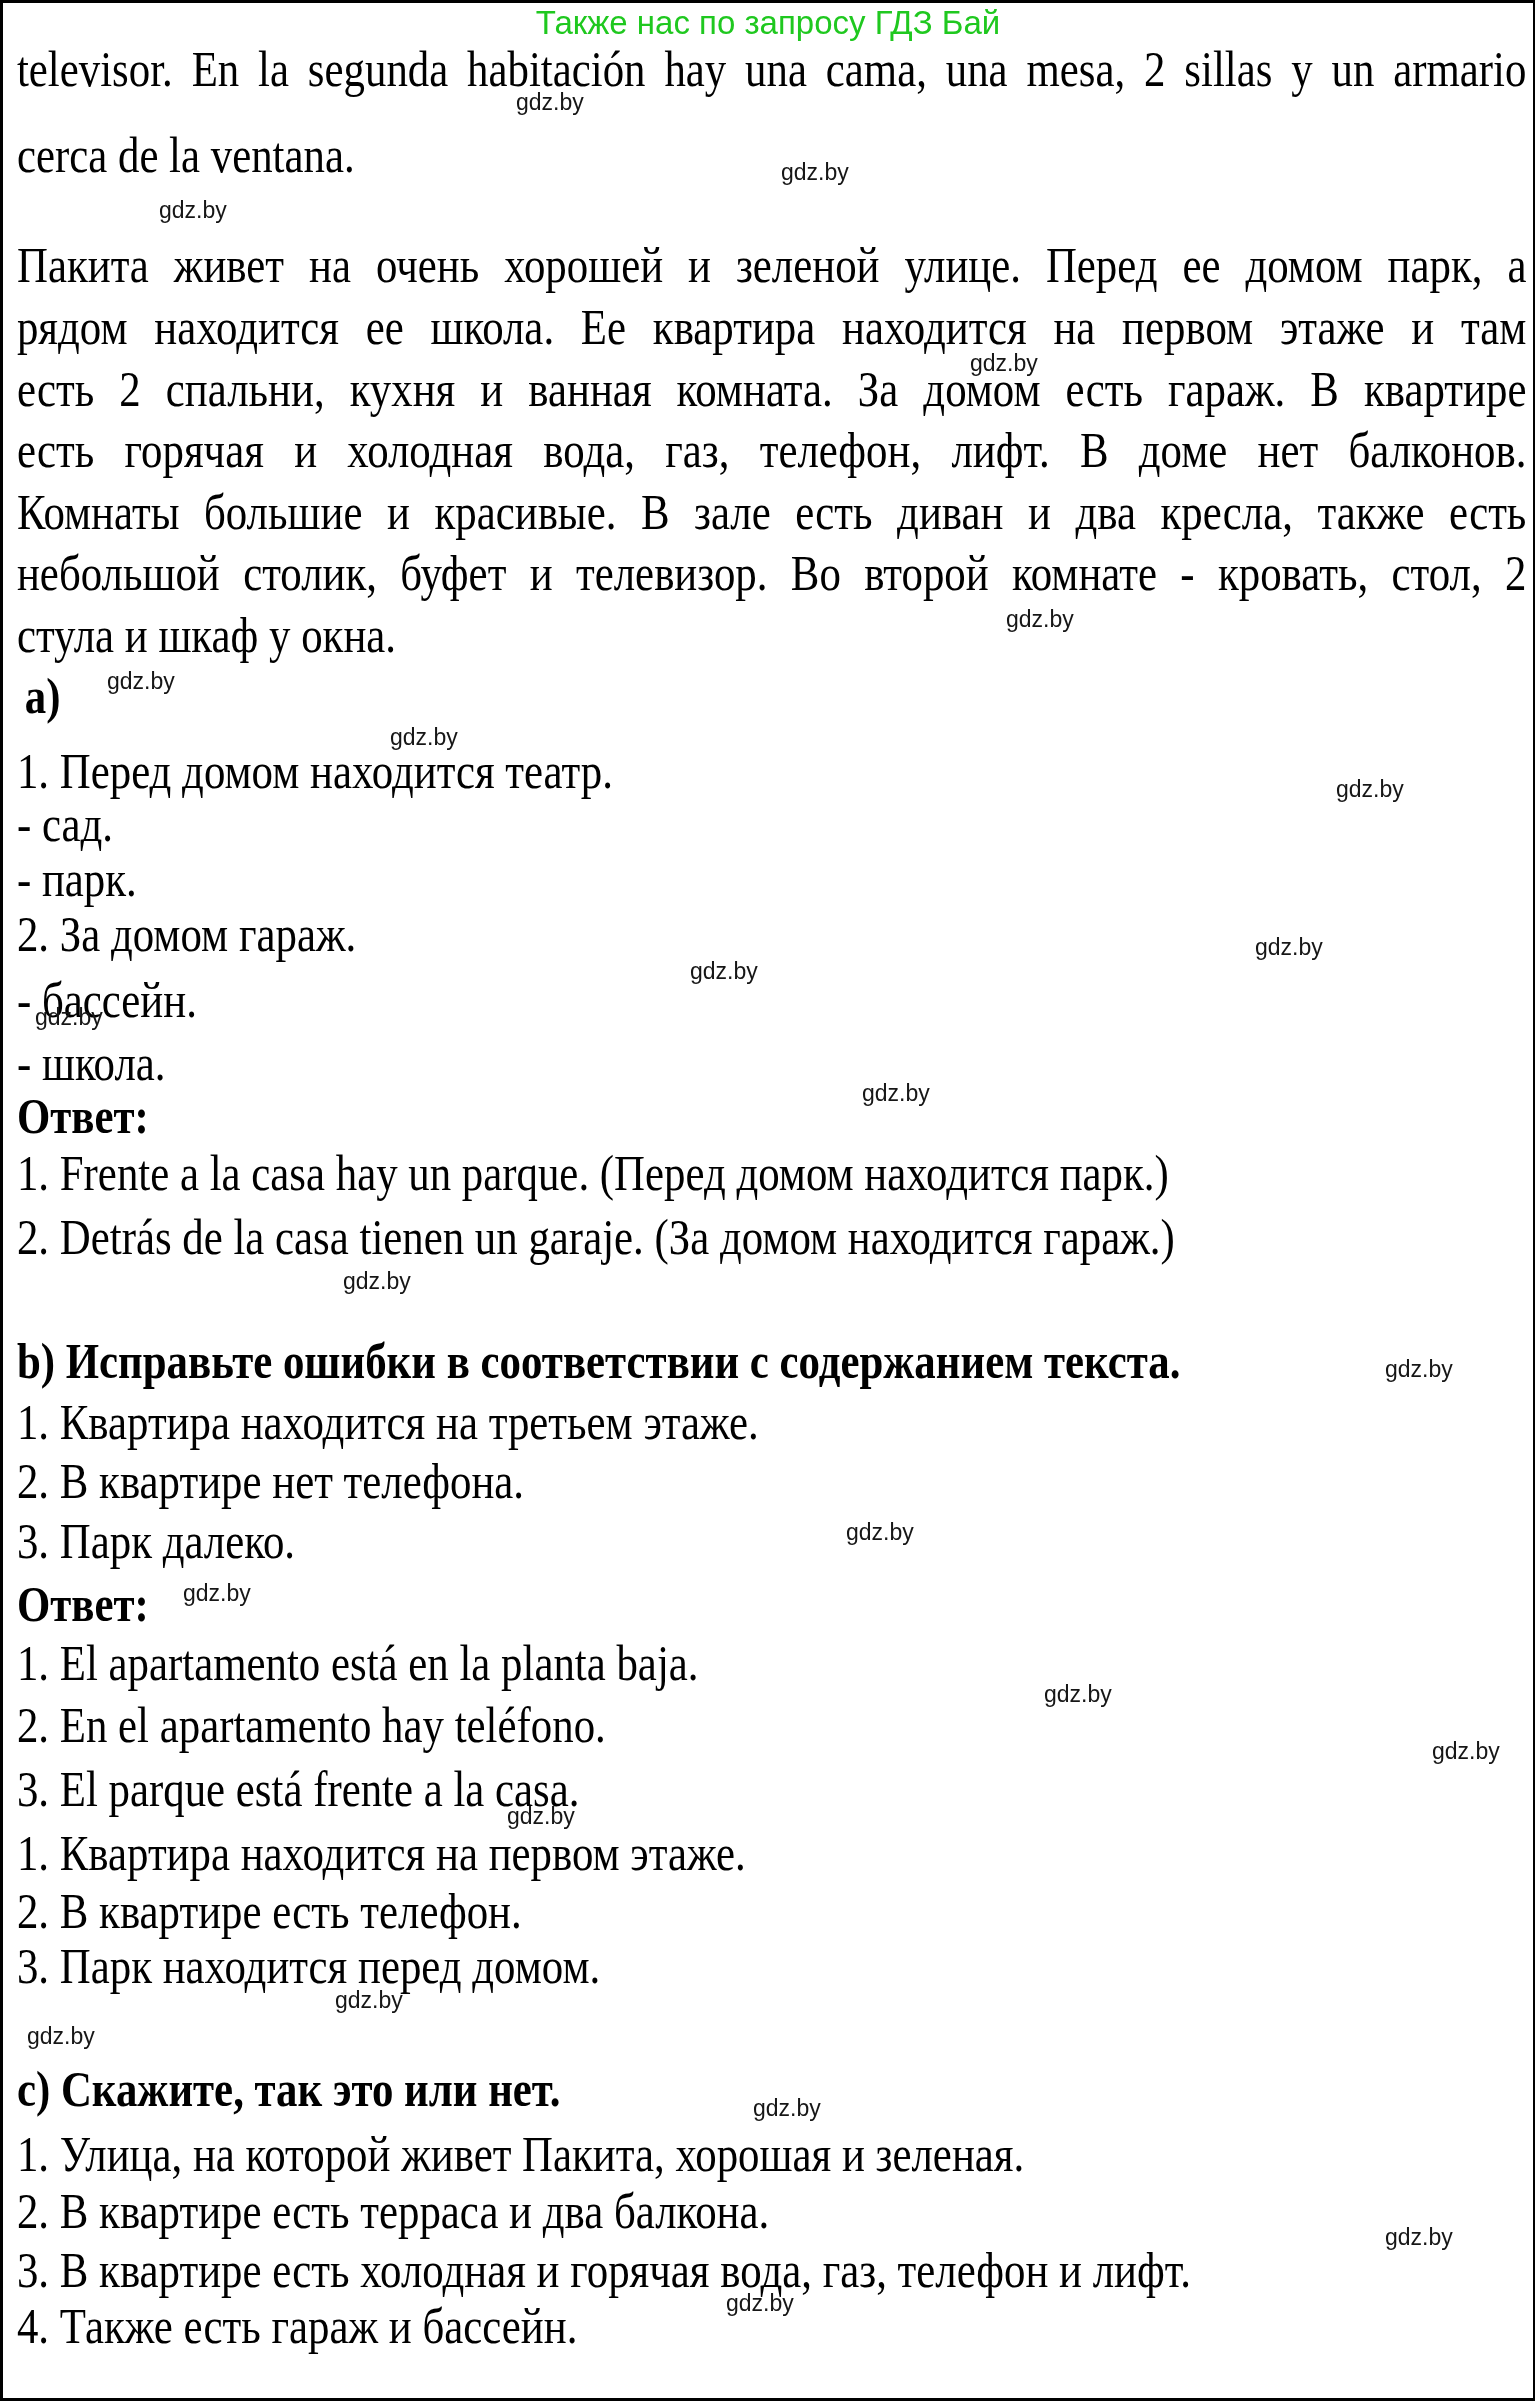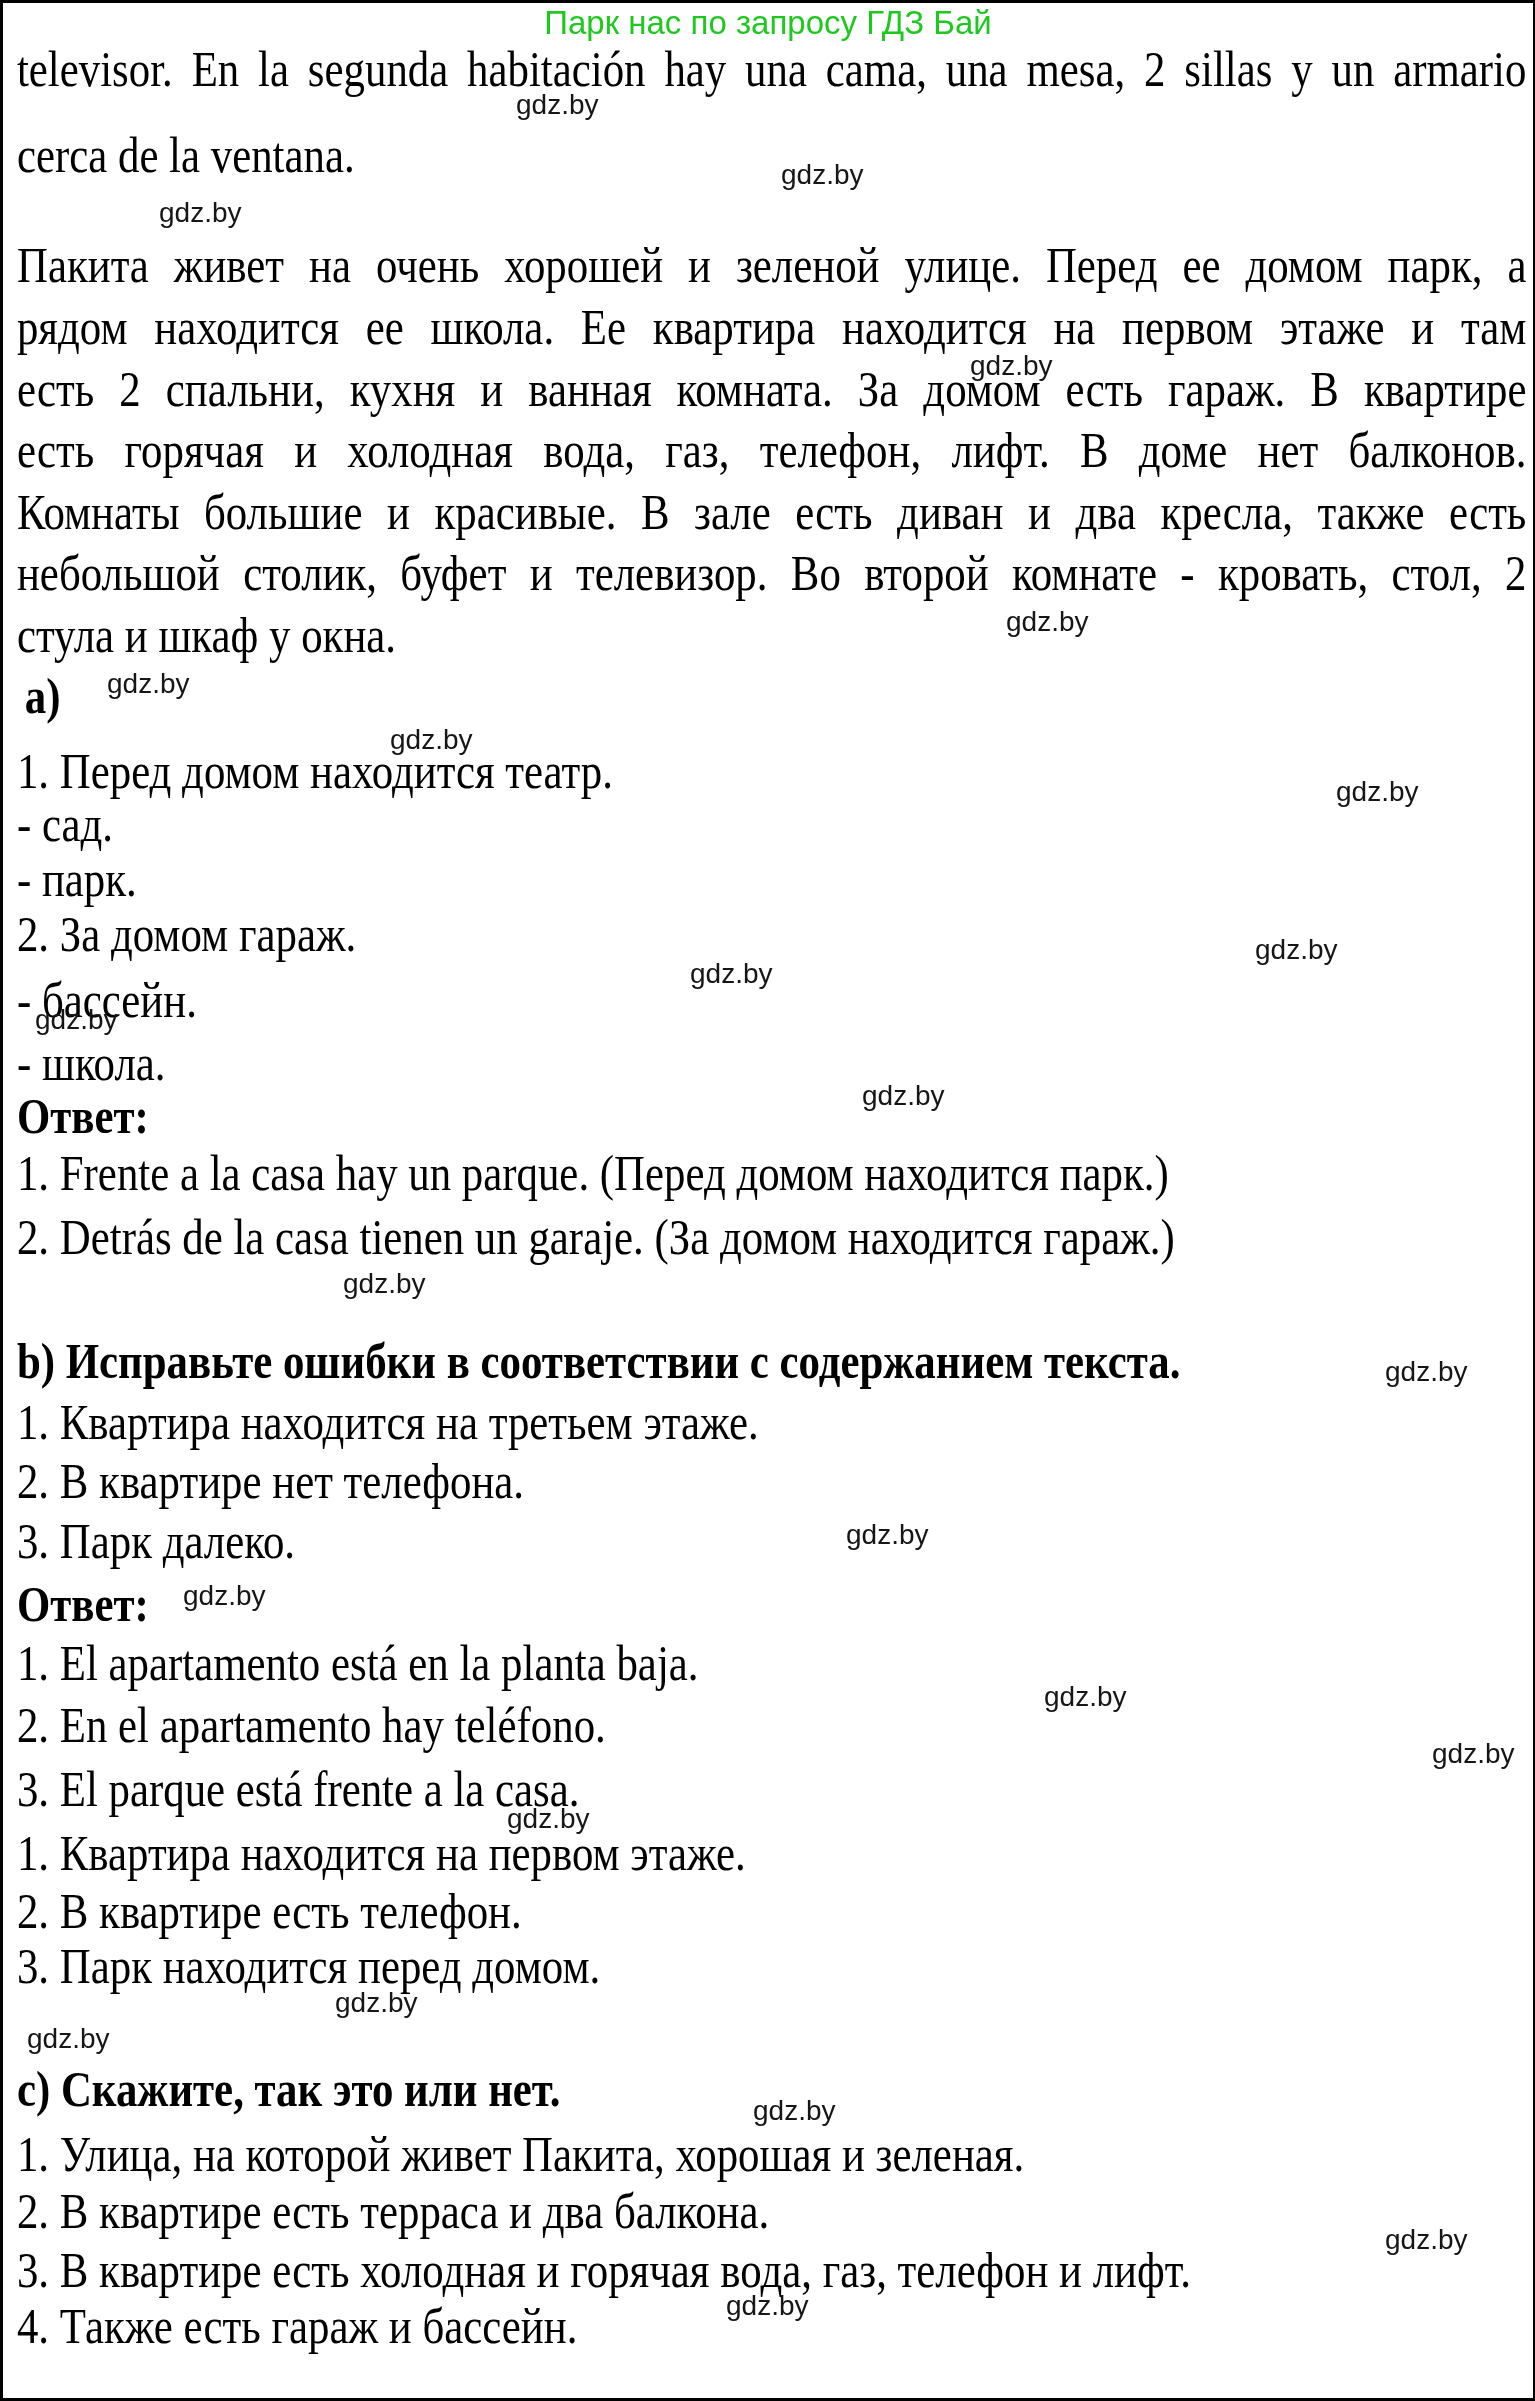--- a/index.html
+++ b/index.html
@@ -44,41 +44,41 @@
     white-space: normal;
     width: 1797px;
     text-align: justify;
     text-align-last: justify;
   }
   .line.bold { font-weight: bold; }
   
   .wm {
     position: absolute;
     font-family: "Liberation Sans", sans-serif;
-    font-size: 28px;
+    font-size: 23px;
     line-height: 1;
     color: #161616;
     white-space: pre;
   }
   
   .footer {
     position: absolute;
     top: 2366px; left: 0;
     width: 100%;
     text-align: center;
     font-family: "Liberation Sans", sans-serif;
     font-size: 28px;
     line-height: 1;
   }
 </style>
 </head>
 <body>
 
 <div id="page" style="background: rgb(255, 255, 255); border-color: rgb(0, 0, 0);">
-  <div class="promo" style="color: rgb(31, 200, 31);">Парк нас по запросу ГДЗ Бай</div>
+  <div class="promo" style="color: rgb(31, 200, 31);">Также нас по запросу ГДЗ Бай</div>
 
   <div class="textlayer" id="textlayer">
       <div class="line justify" style="left: 16.6px; top: 39px; color: rgb(0, 0, 0);">televisor. En la segunda habitación hay una cama, una mesa, 2 sillas y un armario</div>
       <div class="line" style="left: 16.6px; top: 125px; color: rgb(0, 0, 0);">cerca de la ventana.</div>
       <div class="line justify" style="left: 16.6px; top: 235px; color: rgb(0, 0, 0);">Пакита живет на очень хорошей и зеленой улице. Перед ее домом парк, а</div>
       <div class="line justify" style="left: 16.6px; top: 297px; color: rgb(0, 0, 0);">рядом находится ее школа. Ее квартира находится на первом этаже и там</div>
       <div class="line justify" style="left: 16.6px; top: 359px; color: rgb(0, 0, 0);">есть 2 спальни, кухня и ванная комната. За домом есть гараж. В квартире</div>
       <div class="line justify" style="left: 16.6px; top: 420px; color: rgb(0, 0, 0);">есть горячая и холодная вода, газ, телефон, лифт. В доме нет балконов.</div>
       <div class="line justify" style="left: 16.6px; top: 482px; color: rgb(0, 0, 0);">Комнаты большие и красивые. В зале есть диван и два кресла, также есть</div>
       <div class="line justify" style="left: 16.6px; top: 543px; color: rgb(0, 0, 0);">небольшой столик, буфет и телевизор. Во второй комнате - кровать, стол, 2</div>

